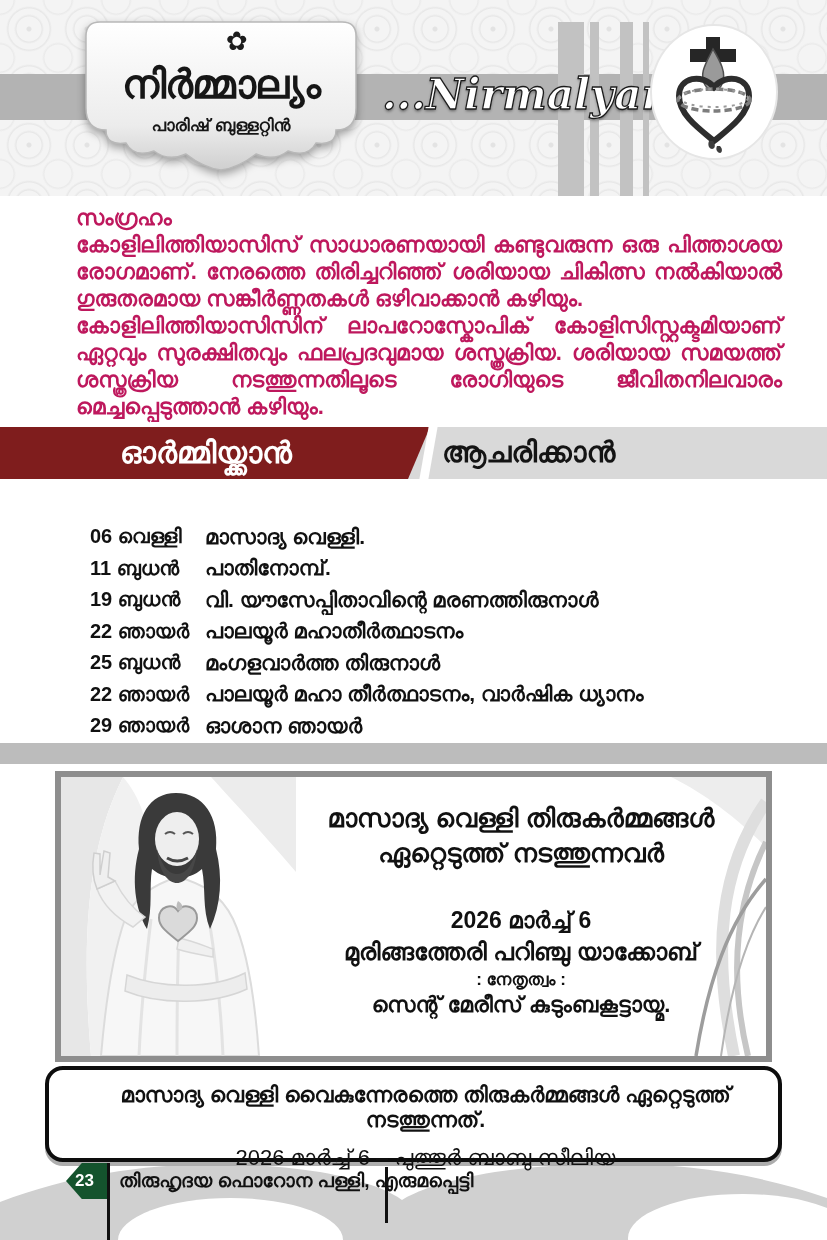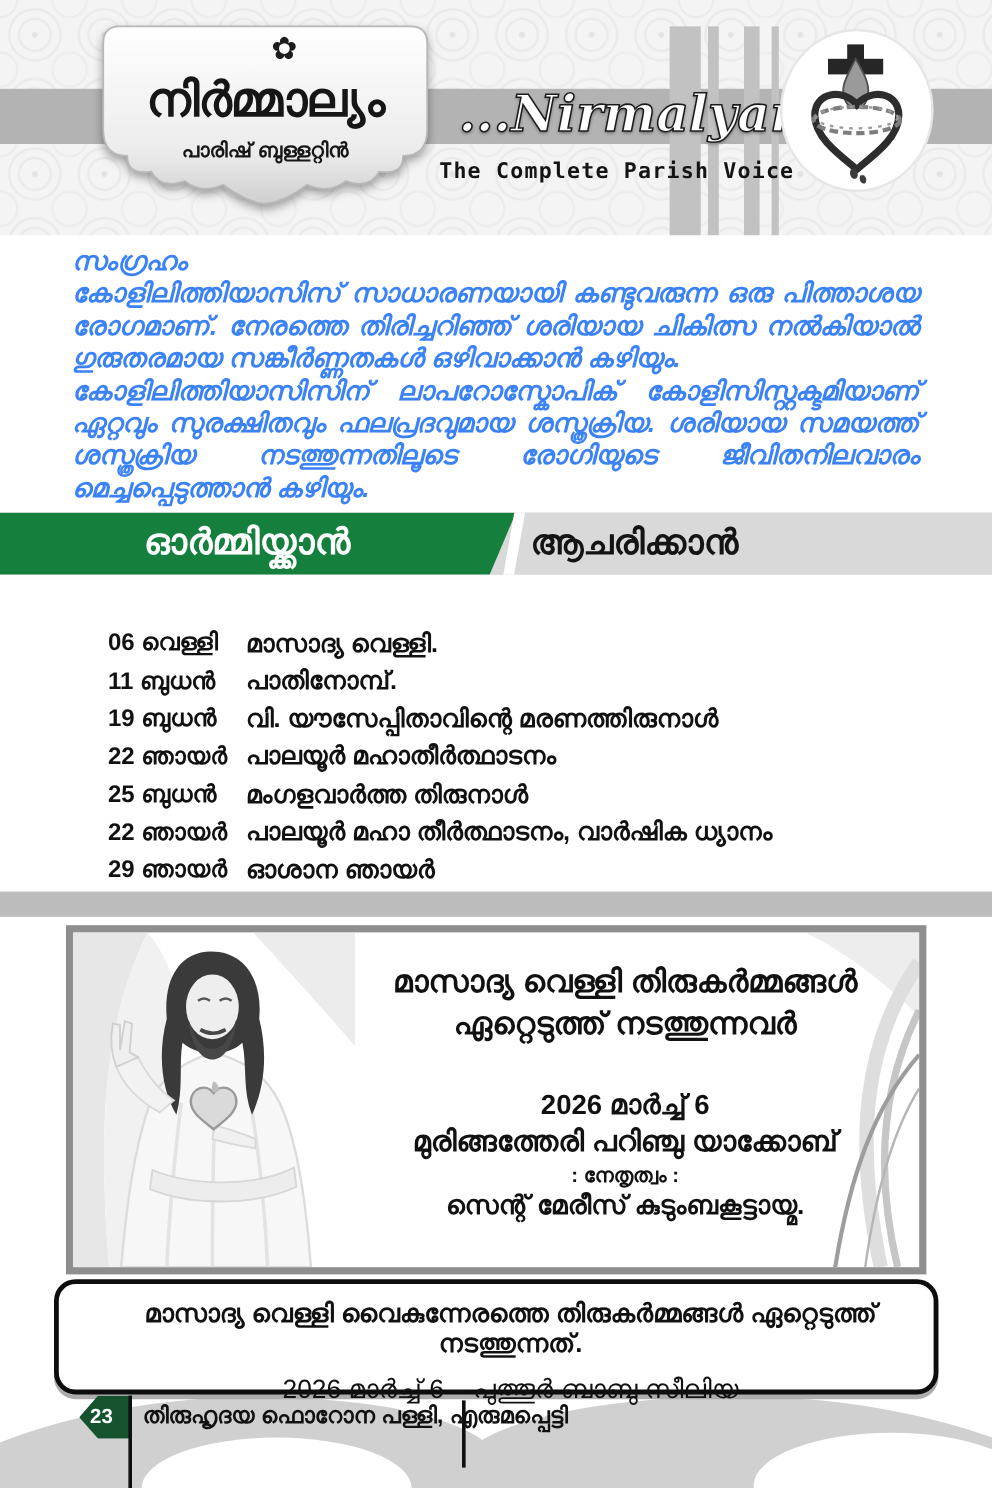--- a/index.html
+++ b/index.html
@@ -40,28 +40,28 @@
       text-shadow:0 2px 3px rgba(0,0,0,.45);}
   .tagline{position:absolute;left:366px;top:132px;width:340px;
       font-family:"DejaVu Sans Mono","Liberation Mono",monospace;
       font-size:18px;font-weight:bold;letter-spacing:1px;color:#141414;}
 
   .sh-logo{position:absolute;left:652px;top:26px;width:124px;height:132px;background:#ffffff;
            border-radius:50%;box-shadow:0 0 0 2px #e6e6e6;}
   .sh-logo svg{position:absolute;left:2px;top:3px;}
 
   
-  .article{position:absolute;left:60px;top:204px;width:706px;
-           font-size:22px;font-weight:bold;line-height:27px;color:#3b82f6;font-style:italic;}
+  .article{position:absolute;left:76px;top:204px;width:706px;
+           font-size:22px;font-weight:bold;line-height:27px;color:#be185d;}
   .article h3{margin:0;font-size:22px;line-height:27px;}
   .article p{margin:0;text-align:justify;}
 
   
   .banner{position:absolute;left:0;top:427px;width:827px;height:52px;background:#d9d9d9;}
-  .banner .black{position:absolute;left:0;top:0;width:430px;height:52px;background:#15803d;
+  .banner .black{position:absolute;left:0;top:0;width:430px;height:52px;background:#7f1d1d;
        clip-path:polygon(0 0,100% 0,calc(100% - 22px) 100%,0 100%);
        display:flex;align-items:center;justify-content:center;}
   .banner .black span{color:#ffffff;font-size:30px;font-weight:bold;padding-right:18px;}
   .banner .gap{position:absolute;left:424px;top:0;width:9px;height:52px;background:#ffffff;
        transform:skewX(-10deg);}
   .banner .gray-label{position:absolute;left:442px;top:0;height:52px;display:flex;
        align-items:center;font-size:29px;font-weight:bold;color:#141414;}
 
   .month-title{position:absolute;left:0;top:482px;width:827px;text-align:center;
        font-size:27px;font-weight:bold;}
@@ -132,21 +132,20 @@
         <path d="M16,2 H258 Q272,2 272,16 V88 Q272,110 252,110 Q252,126 232,123
                  Q224,138 204,131 Q190,142 172,134 Q154,148 137,150 Q120,148 102,134
                  Q84,142 70,131 Q50,138 42,123 Q22,126 22,110 Q2,110 2,88 V16 Q2,2 16,2 Z" fill="url(#badgeGrad)" stroke="#b8b8b8" stroke-width="1.5"></path>
       </svg>
       <span class="flower">✿</span>
       <div class="title">നിർമ്മാല്യം</div>
       <div class="subtitle">പാരിഷ് ബുള്ളറ്റിൻ</div>
     </div>
 
     <div class="script-title">...Nirmalyam...</div>
-    <div class="tagline">The Complete Parish Voice</div>
 
     <div class="sh-logo">
       <svg width="120" height="126" viewBox="0 0 120 126">
         <rect x="52" y="8" width="14" height="46" fill="#262626"></rect>
         <rect x="36" y="20" width="46" height="13" fill="#262626"></rect>
         <path d="M59,20 C51,36 45,45 51,56 C55,63 65,63 68,55 C73,44 66,32 59,20 Z" fill="#9a9a9a" stroke="#4d4d4d" stroke-width="1.5"></path>
         <path d="M60,58 C48,44 25,48 25,67 C25,85 44,99 60,112 C76,99 95,85 95,67 C95,48 72,44 60,58 Z" fill="none" stroke="#2d2d2d" stroke-width="6"></path>
         <ellipse cx="60" cy="71" rx="36" ry="11" fill="none" stroke="#7d7d7d" stroke-width="3.5" stroke-dasharray="7 4"></ellipse>
         <ellipse cx="60" cy="69" rx="34" ry="9" fill="none" stroke="#9a9a9a" stroke-width="2" stroke-dasharray="3 5"></ellipse>
         <path d="M55,112 c-2,5 1,8 3,8 c3,0 4,-4 1,-8 Z" fill="#3d3d3d"></path>

